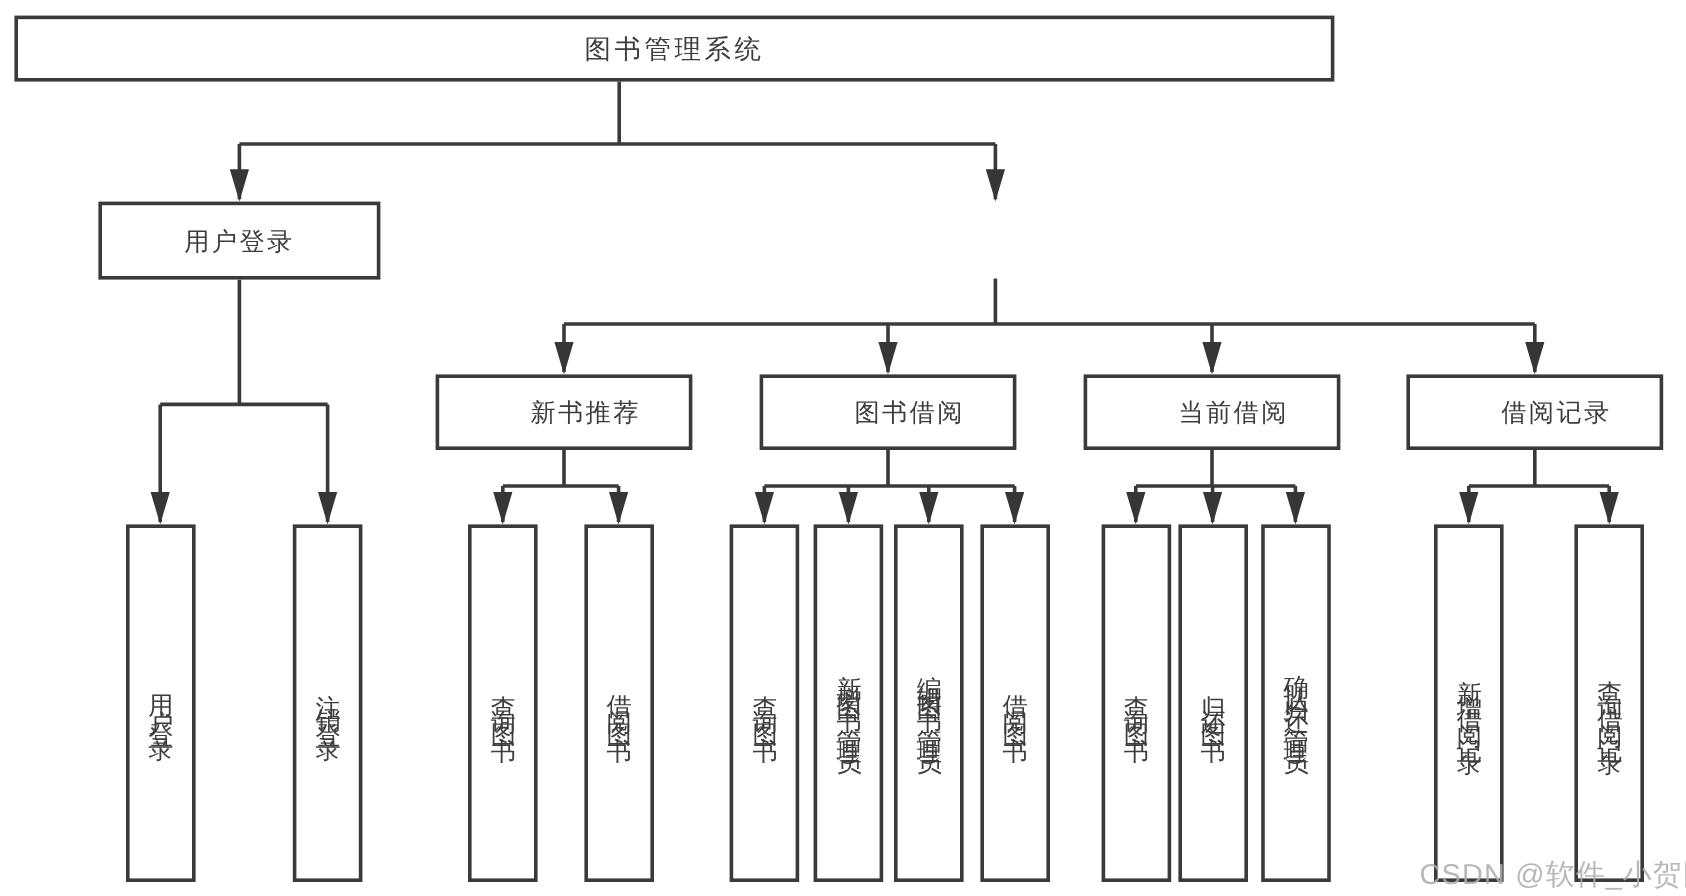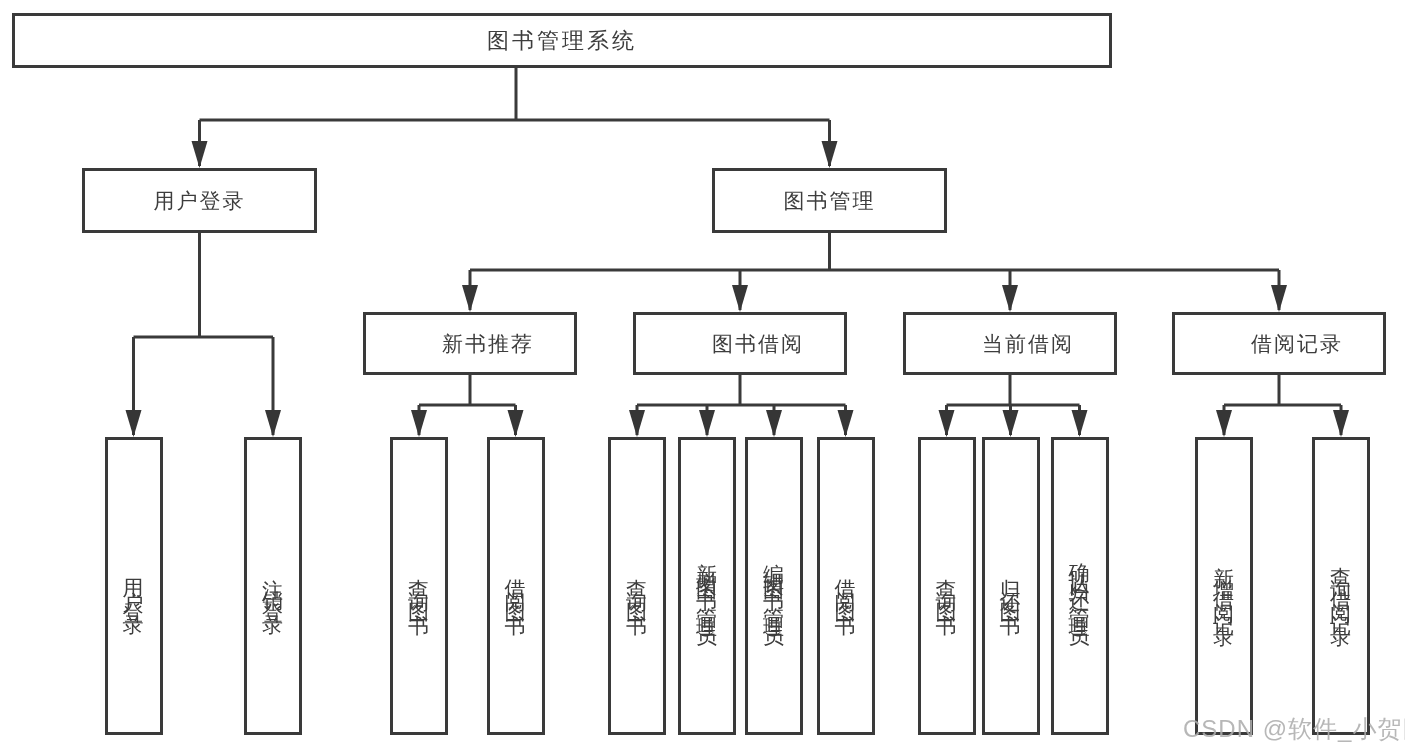--- a/index.html
+++ b/index.html
@@ -107,23 +107,20 @@
     </g>
   </svg>
 
   <div class="node node-root">
     <span>图书管理系统</span>
   </div>
 
   <div class="node node-l2" style="left:82px;">
     <span>用户登录</span>
   </div>
-  <div class="node node-l2" style="left:712px;">
-    <span>图书管理</span>
-  </div>
 
   <div class="node node-l3" style="left:363px;">
     <span>新书推荐</span>
   </div>
   <div class="node node-l3" style="left:903px;">
     <span>当前借阅</span>
   </div>
   <div class="node node-l3" style="left:633px;">
     <span>图书借阅</span>
   </div>

